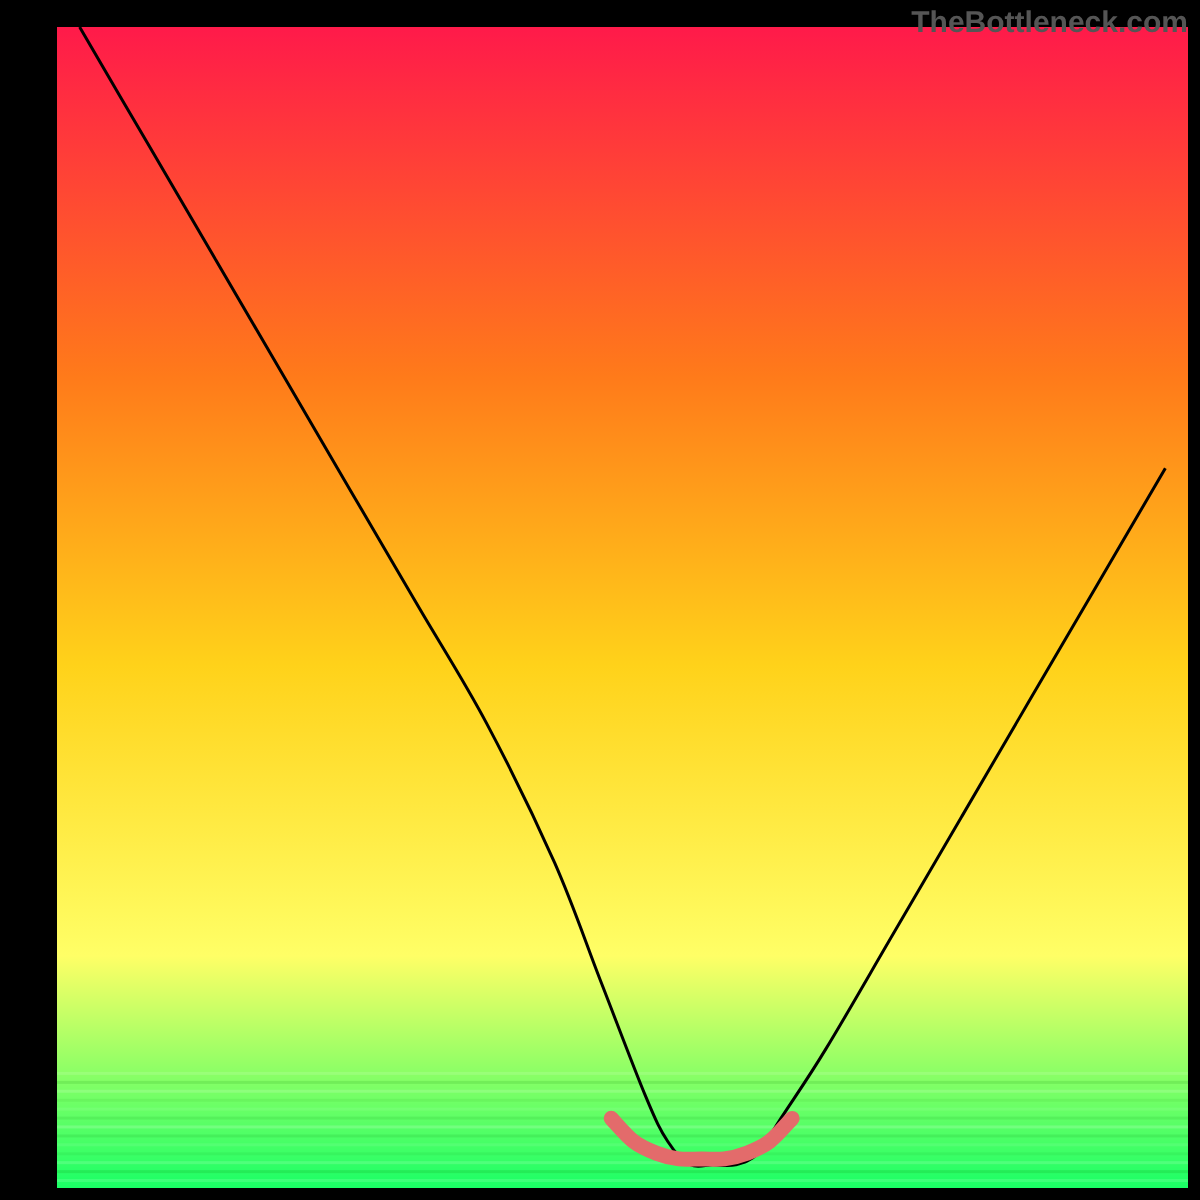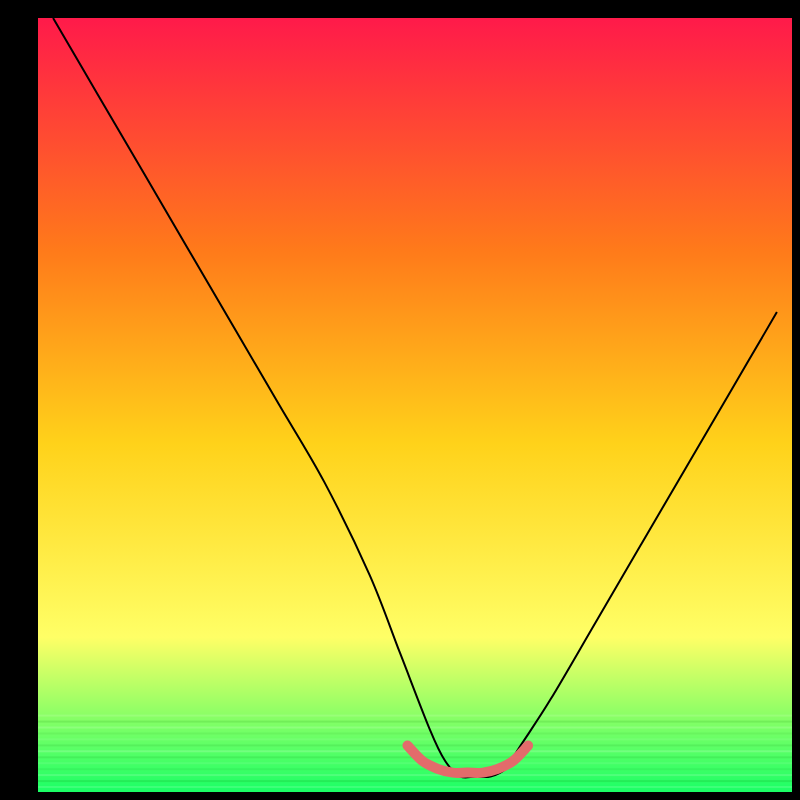--- a/index.html
+++ b/index.html
@@ -35,20 +35,21 @@
     height: 774px;
   }
   svg {
     display: block;
   }
 </style>
 </head>
 <body>
 
 <div class="container">
+  <div class="watermark">TheBottleneck.com</div>
 
   <div class="plot-area">
     <svg id="chart-svg" width="754" height="774" viewBox="0 0 754 774">
       <defs>
         <linearGradient id="bg-grad" x1="0" y1="0" x2="0" y2="1">
           <stop id="g0" offset="0%" stop-color="#ff1a4a"></stop>
           <stop id="g1" offset="30%" stop-color="#ff7a1a"></stop>
           <stop id="g2" offset="55%" stop-color="#ffd21a"></stop>
           <stop id="g3" offset="80%" stop-color="#ffff66"></stop>
           <stop id="g4" offset="100%" stop-color="#1aff66"></stop>

